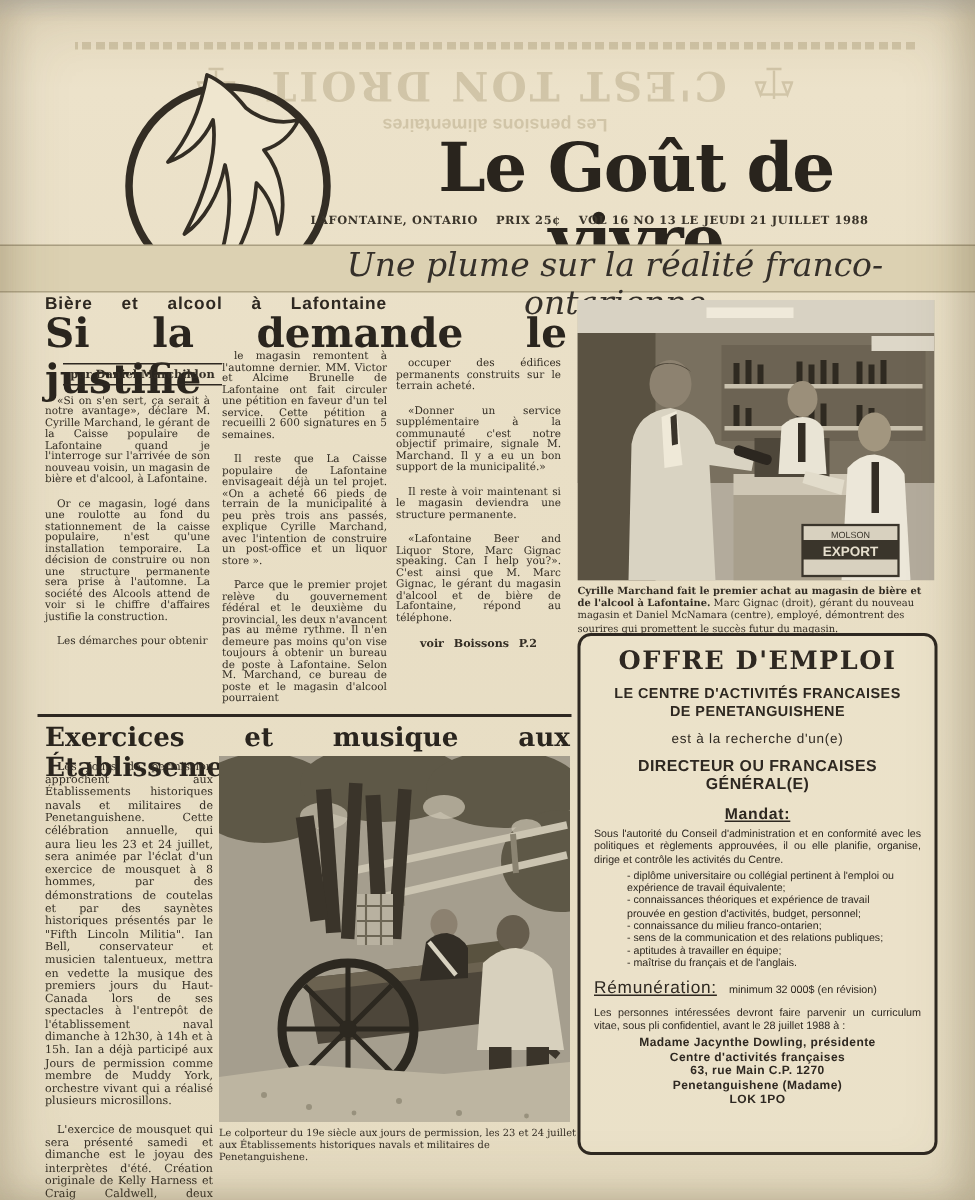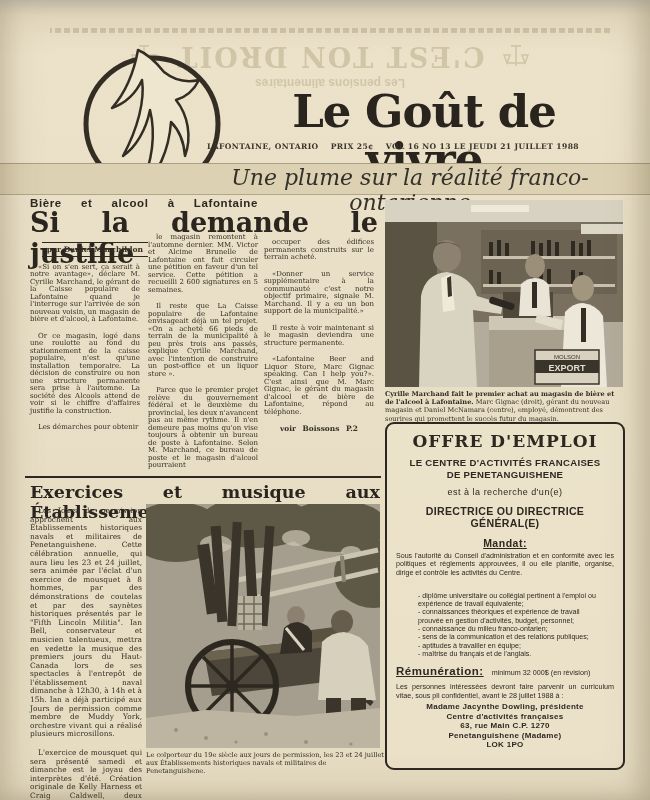--- a/index.html
+++ b/index.html
@@ -62,24 +62,24 @@
   
   .jobbox{position:absolute;left:385px;top:422px;width:240px;height:348px;border:2px solid #2e2821;
     border-radius:9px;background:rgba(240,231,208,.45);padding:7px 9px;box-sizing:border-box;
     font-family:"Liberation Sans",sans-serif;color:#2e2821;overflow:hidden;}
   .job-title{font-family:"DejaVu Serif",serif;font-weight:bold;font-size:17px;text-align:center;letter-spacing:1px;}
   .job-org{font-weight:bold;font-size:9.6px;text-align:center;line-height:11.5px;margin-top:6px;letter-spacing:.3px;}
   .job-seek{font-size:9px;text-align:center;margin-top:7px;letter-spacing:.5px;}
   .job-pos{font-weight:bold;font-size:10.6px;text-align:center;margin-top:8px;letter-spacing:.3px;}
   .job-h{font-weight:bold;font-size:10.5px;text-align:center;text-decoration:underline;margin-top:8px;letter-spacing:.5px;}
   .job-text{font-size:7.1px;line-height:8.3px;text-align:justify;margin-top:3px;}
-  .job-list{margin-top:15px;padding-left:22px;padding-right:14px;}
+  .job-list{margin-top:3px;padding-left:22px;padding-right:14px;}
   .job-list .item{font-size:7.1px;line-height:8.3px;text-align:left;}
   .job-rem{display:flex;align-items:baseline;gap:8px;margin-top:7px;}
-  .job-rem-title{font-weight:bold;font-size:11.5px;text-decoration:underline;letter-spacing:.5px;}
+  .job-rem-title{font-weight:normal;font-size:11.5px;text-decoration:underline;letter-spacing:.5px;}
   .job-rem-text{font-size:7.2px;}
   .job-apply{font-size:7.2px;line-height:8.4px;text-align:justify;margin-top:6px;}
   .job-addr{margin-top:2px;}
   .job-addr .item{font-weight:bold;font-size:8px;line-height:9.6px;text-align:center;letter-spacing:.3px;}
 </style>
 </head>
 <body>
 
 <div class="page">
 
@@ -214,21 +214,21 @@
     <span class="cap-bold">Cyrille Marchand fait le premier achat au magasin de bière et de l'alcool à Lafontaine.</span><span> Marc Gignac (droit), gérant du nouveau magasin et Daniel McNamara (centre), employé, démontrent des sourires qui promettent le succès futur du magasin.</span>
   </div>
 
   <div class="jobbox">
     <div class="job-title">OFFRE D'EMPLOI</div>
     <div class="job-org">
       <div>LE CENTRE D'ACTIVITÉS FRANCAISES</div>
       <div>DE PENETANGUISHENE</div>
     </div>
     <div class="job-seek">est à la recherche d'un(e)</div>
-    <div class="job-pos">DIRECTRICE OU DIRECTRICE GÉNÉRAL(E)</div>
+    <div class="job-pos">DIRECTEUR OU FRANCAISES GÉNÉRAL(E)</div>
     <div class="job-h">Mandat:</div>
     <div class="job-text">Sous l'autorité du Conseil d'administration et en conformité avec les politiques et règlements approuvées, il ou elle planifie, organise, dirige et contrôle les activités du Centre.</div>
     <div class="job-list">
         <div class="item">- diplôme universitaire ou collégial pertinent à l'emploi ou expérience de travail équivalente;</div>
         <div class="item">- connaissances théoriques et expérience de travail prouvée en gestion d'activités, budget, personnel;</div>
         <div class="item">- connaissance du milieu franco-ontarien;</div>
         <div class="item">- sens de la communication et des relations publiques;</div>
         <div class="item">- aptitudes à travailler en équipe;</div>
         <div class="item">- maîtrise du français et de l'anglais.</div>
       </div>

